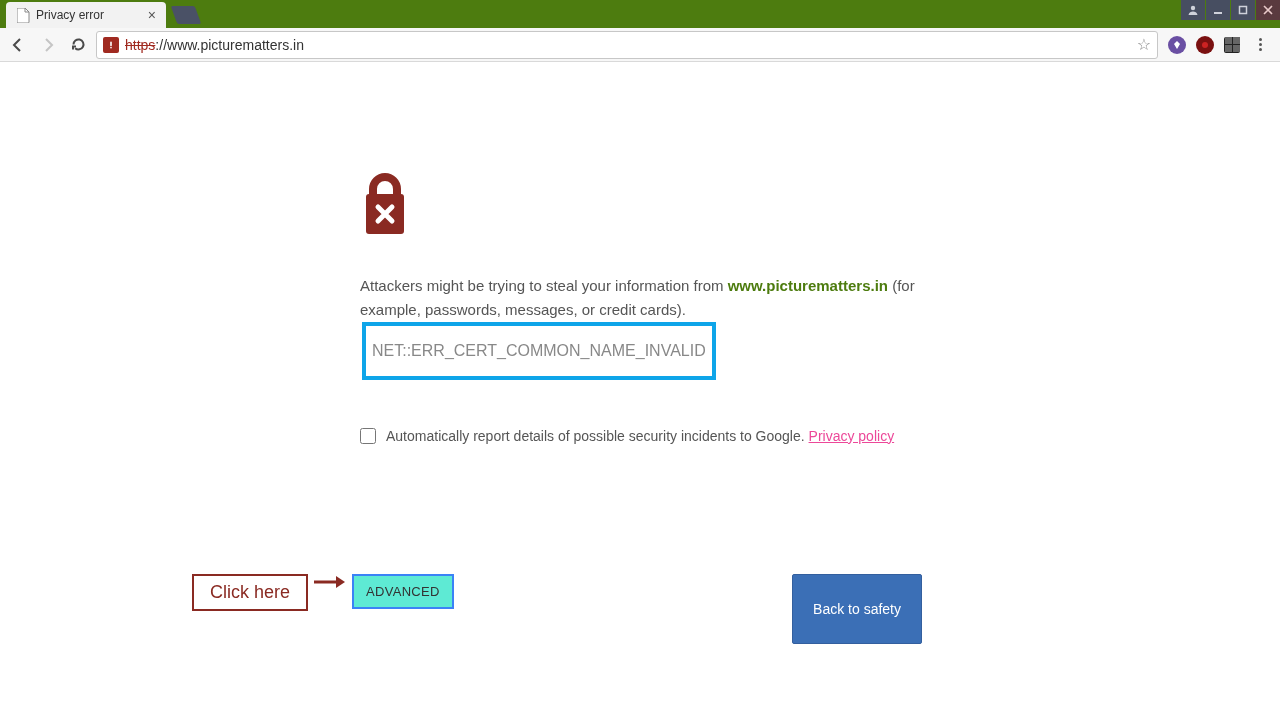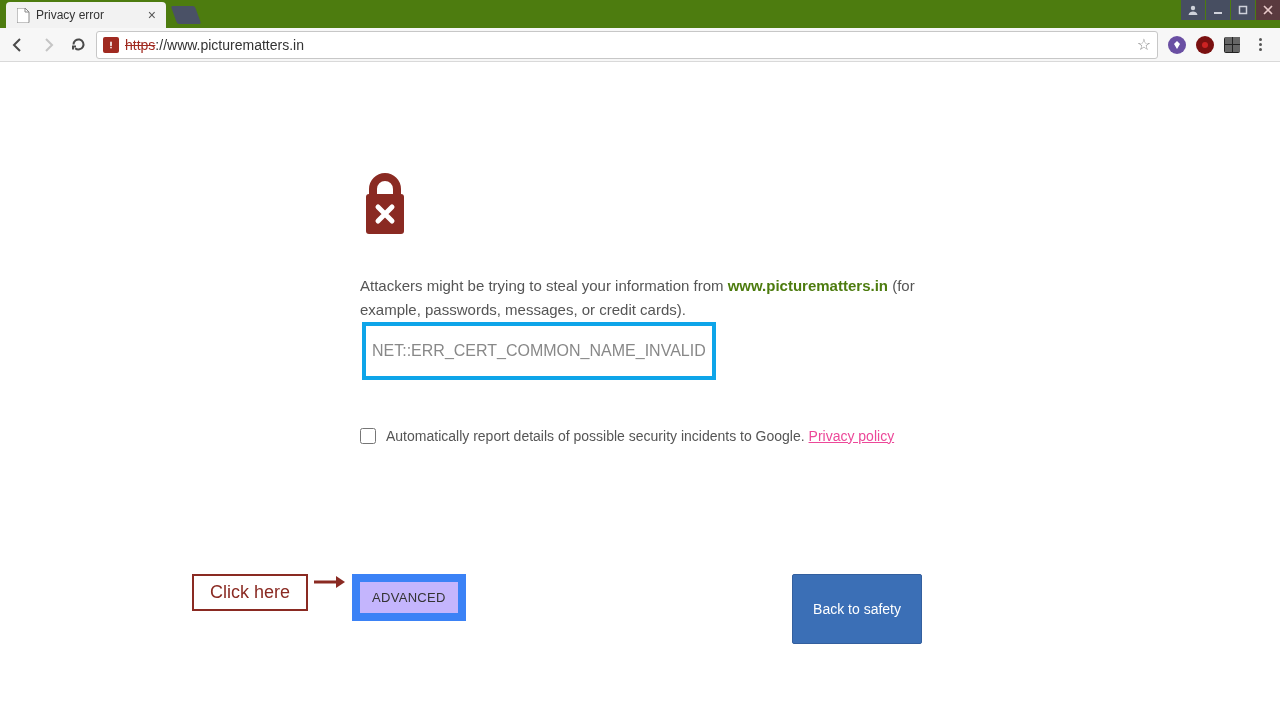--- a/index.html
+++ b/index.html
@@ -68,21 +68,21 @@
   .report-row a { color:#ec4899; text-decoration: underline; }
 
   
   .btn-row { position:absolute; left:192px; right:2px; top:512px; width: 730px; display:flex; align-items:flex-start; }
   .callout {
     border:2px solid #8a2a22; color:#8a2a22; font-size:18px; padding: 6px 16px; background:#fff;
   }
   .arrow { margin: 0 6px 0 6px; display:flex; align-items:center; }
   .arrow svg { display:block; }
   .advanced-btn {
-    border:8px solid #3b82f6; background:#c4b5fd; color:#333; font-size:13px; padding: 8px 12px; cursor:pointer;
+    border:2px solid #3b82f6; background:#5eead4; color:#333; font-size:13px; padding: 8px 12px; cursor:pointer;
     letter-spacing: 0.3px;
   }
   .safety-btn {
     margin-left:auto; background:#3b6fb6; color:#fff; border:1px solid #335f9e; font-size:14px;
     padding: 26px 20px; cursor:pointer; border-radius:2px;
   }
 </style>
 </head>
 <body>
 

